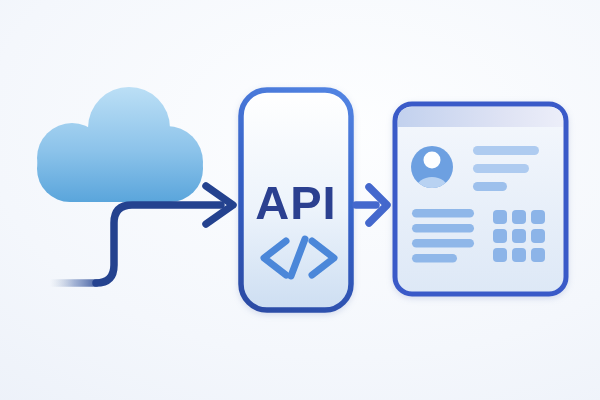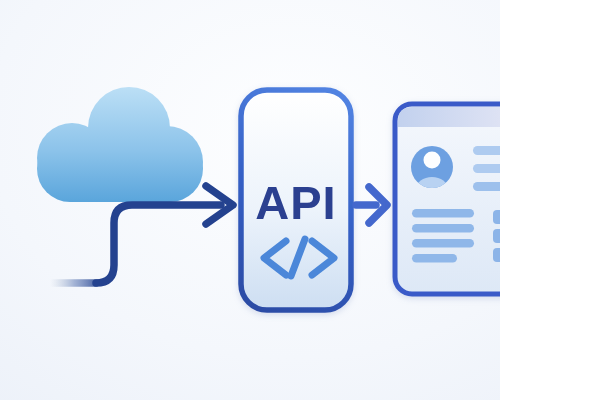--- a/index.html
+++ b/index.html
@@ -1,19 +1,19 @@
 <!DOCTYPE html>
 <html><head>
 <meta charset="utf-8">
 <style>
   html, body { margin: 0; padding: 0; }
   body { font-family: "Liberation Sans", sans-serif; }
   .scene {
     position: relative;
-    width: 500px;
+    width: 600px;
     height: 400px;
     overflow: hidden;
     background: radial-gradient(120% 115% at 58% 32%, #fdfeff 0%, #f4f7fc 50%, #e7edf7 100%);
   }
   .scene svg { position: absolute; inset: 0; display: block; }
   .api-text {
     font-family: "Liberation Sans", sans-serif;
     font-weight: bold;
     font-size: 47px;
     letter-spacing: 1px;

